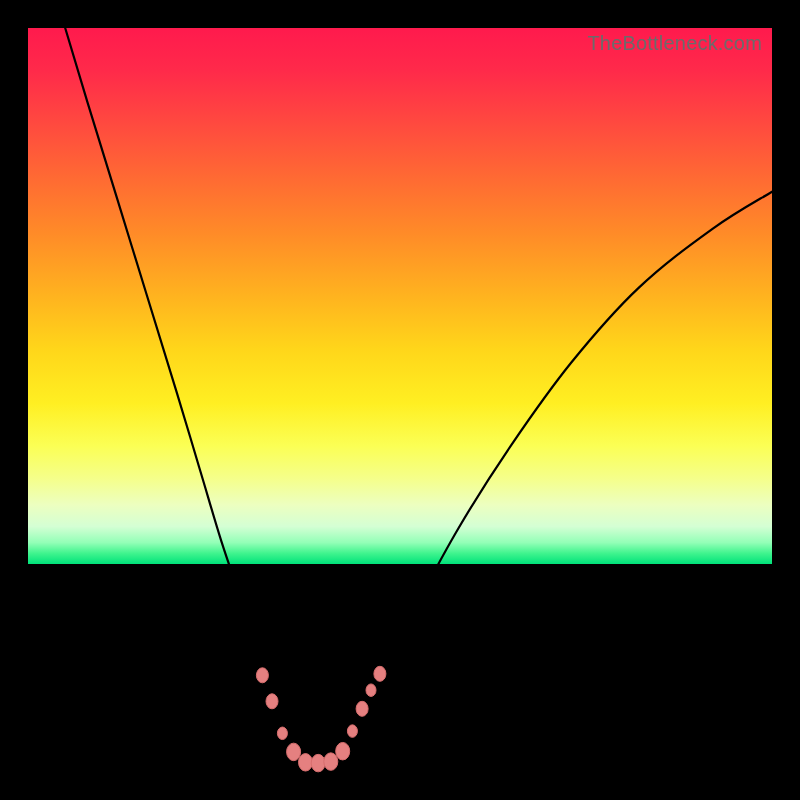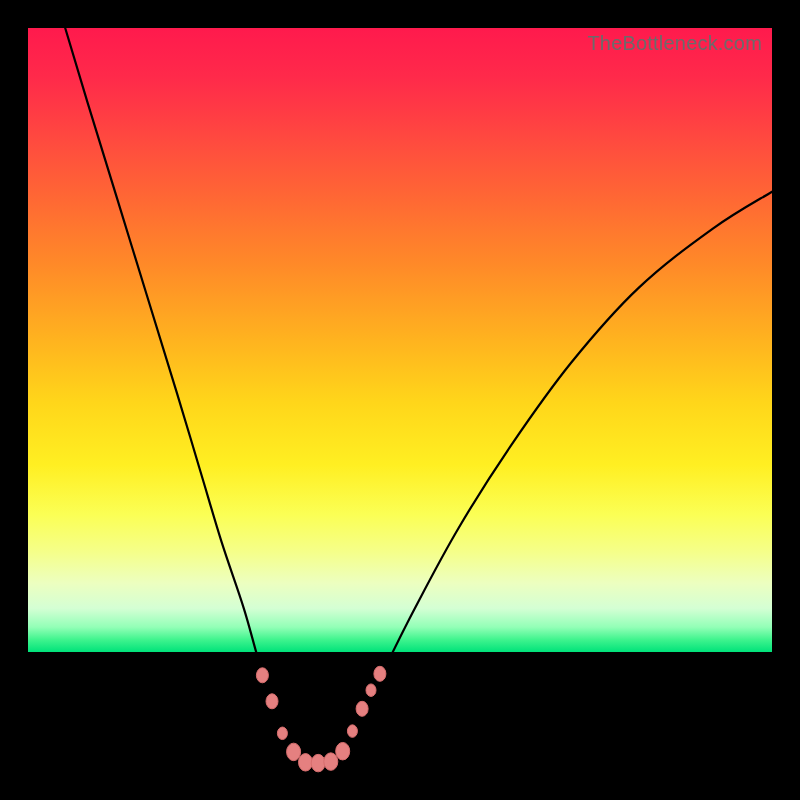--- a/index.html
+++ b/index.html
@@ -15,21 +15,21 @@
     position: relative;
     width: 800px;
     height: 800px;
     background: #000;
   }
   .plot {
     position: absolute;
     left: 28px;
     top: 28px;
     width: 744px;
-    height: 624px;
+    height: 536px;
     background: linear-gradient(to bottom,
       #ff1a4d 0%,
       #ff2a4a 8%,
       #ff4a3f 18%,
       #ff6a33 28%,
       #ff8a28 38%,
       #ffb31f 50%,
       #ffd61a 60%,
       #ffef22 70%,
       #fbff55 78%,

